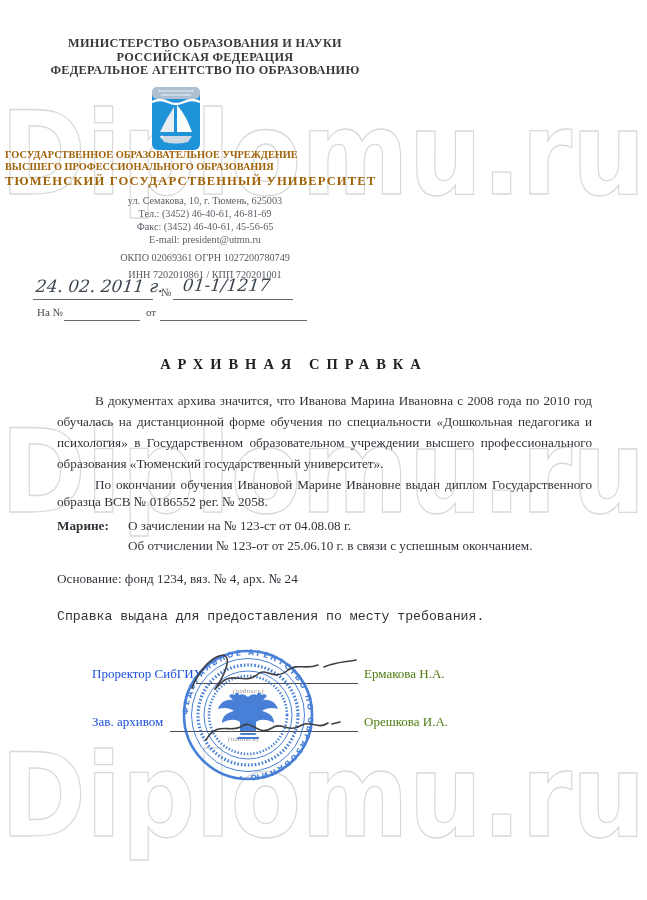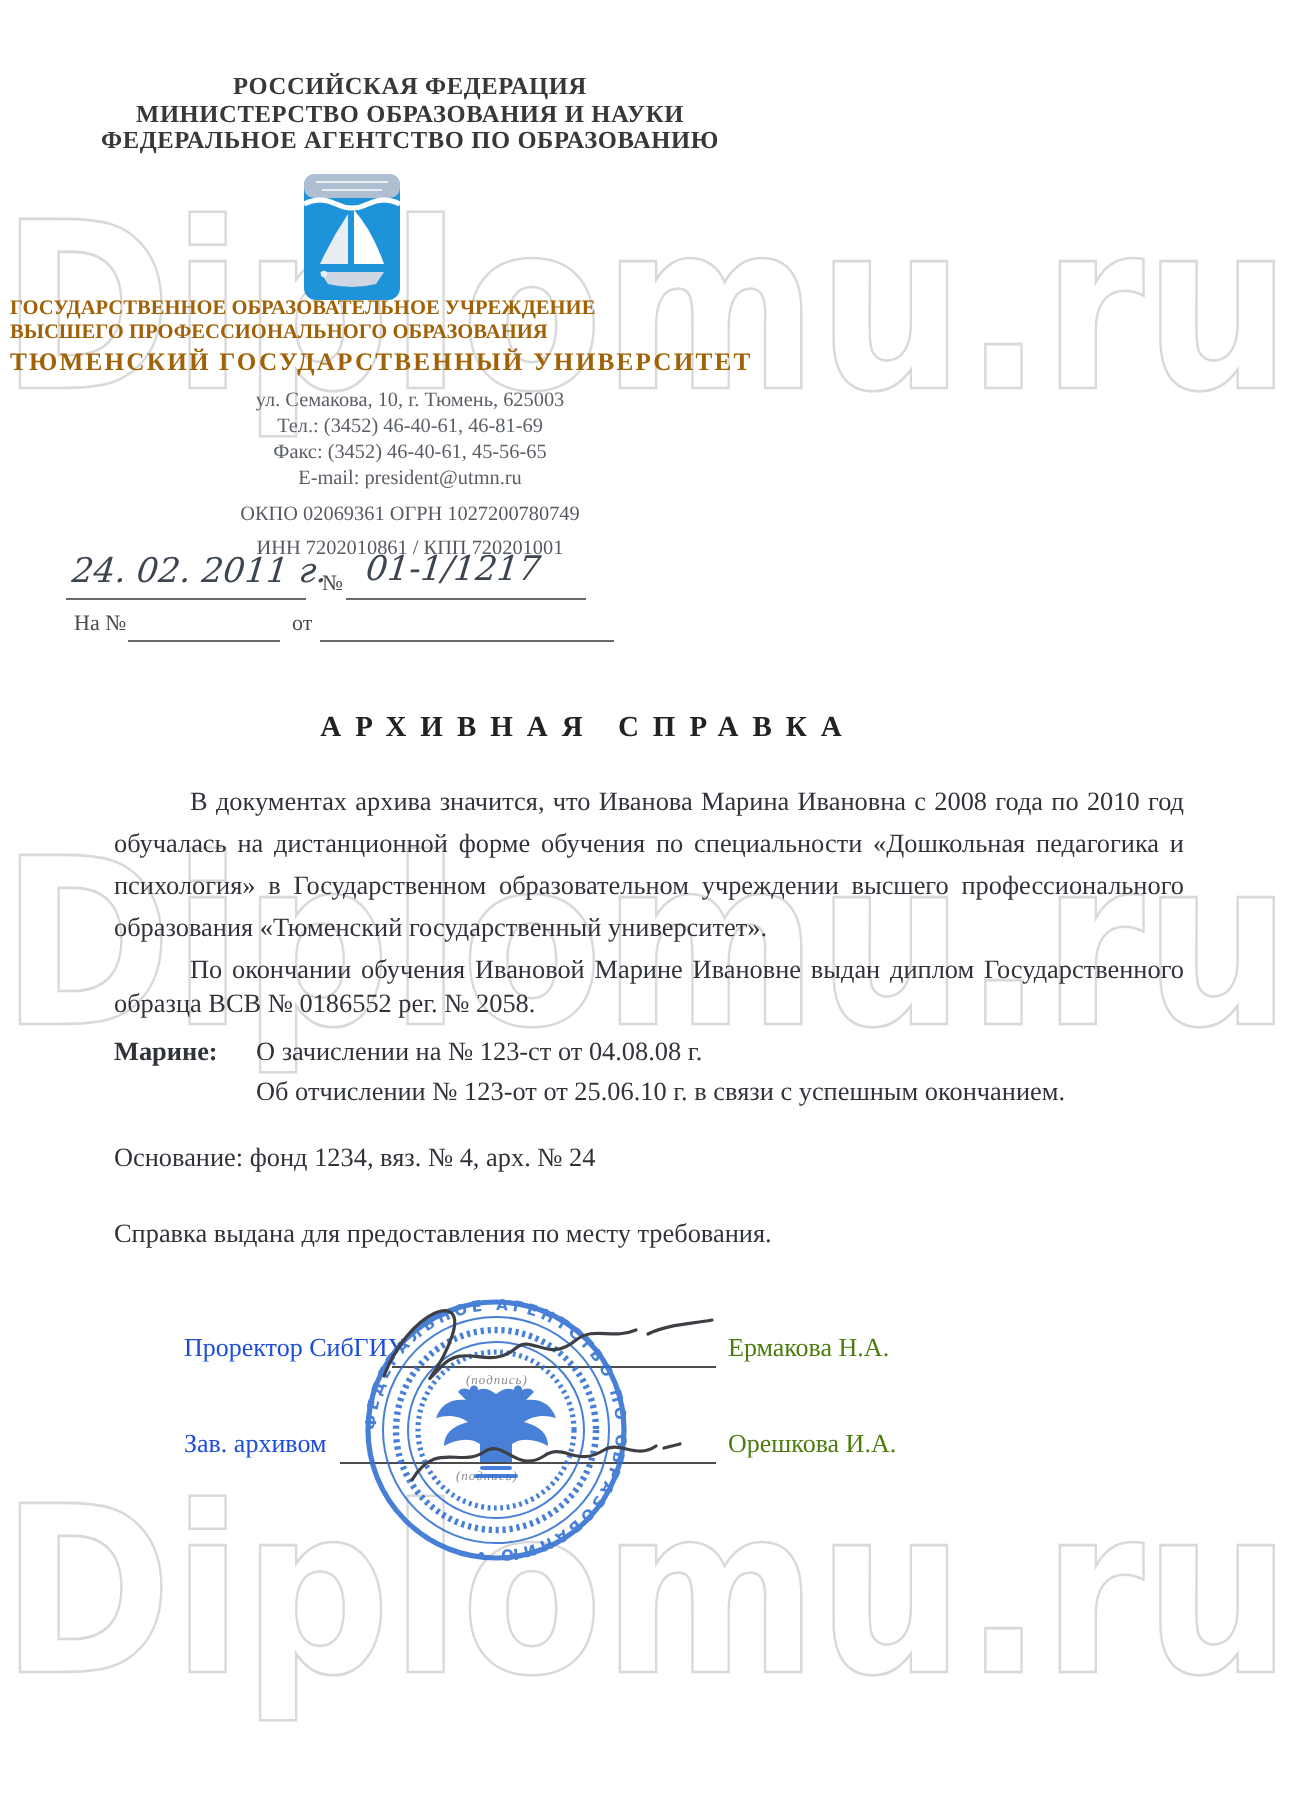--- a/index.html
+++ b/index.html
@@ -28,43 +28,43 @@
   .title{top:356px;left:0;width:588px;text-align:center;font-weight:bold;
          font-size:14.5px;letter-spacing:7px;color:#222;}
   
   .bodytxt{top:390px;left:57px;width:535px;font-size:13.2px;color:#30343a;}
   .p1{ text-align:justify;text-indent:38px;line-height:21px;margin:0;}
   .p2{ text-align:justify;text-indent:38px;line-height:17px;margin:2px 0 0 0;}
   .orders{margin-top:6px;display:flex;line-height:20px;}
   .orders .lbl{font-weight:bold;width:71px;flex:none;}
   .order2{padding-left:71px;line-height:20px;}
   .basis{margin-top:15px;}
-  .issued{margin-top:22px;}
+  .issued{margin-top:22px;font-family:Liberation Mono, monospace;}
   
   .sig-label{font-size:13px;color:#1d4ed8;}
   .sig-name{font-size:13px;color:#4d7c0f;}
   .sig-line{border-bottom:1.2px solid #4c4c4c;}
   .caption{font-size:6.5px;font-style:italic;color:#8a8a8a;letter-spacing:.5px;}
 </style>
 </head>
 <body>
 
 <svg class="wm" style="top:100px" viewBox="0 0 647 120">
   <text x="323" y="94" text-anchor="middle" font-family="DejaVu Sans, sans-serif" font-weight="bold" font-size="116" textLength="645" lengthAdjust="spacingAndGlyphs" fill="none" stroke="#d9d9d9" stroke-width="1.3">Diplomu.ru</text>
 </svg>
 <svg class="wm" style="top:418px" viewBox="0 0 647 120">
   <text x="323" y="94" text-anchor="middle" font-family="DejaVu Sans, sans-serif" font-weight="bold" font-size="116" textLength="645" lengthAdjust="spacingAndGlyphs" fill="none" stroke="#d9d9d9" stroke-width="1.3">Diplomu.ru</text>
 </svg>
 <svg class="wm" style="top:742px" viewBox="0 0 647 120">
   <text x="323" y="94" text-anchor="middle" font-family="DejaVu Sans, sans-serif" font-weight="bold" font-size="116" textLength="645" lengthAdjust="spacingAndGlyphs" fill="none" stroke="#d9d9d9" stroke-width="1.3">Diplomu.ru</text>
 </svg>
 
 <div class="abs hdr">
+  <div>МИНИСТЕРСТВО ОБРАЗОВАНИЯ И НАУКИ</div>
   <div>РОССИЙСКАЯ ФЕДЕРАЦИЯ</div>
-  <div>МИНИСТЕРСТВО ОБРАЗОВАНИЯ И НАУКИ</div>
   <div>ФЕДЕРАЛЬНОЕ АГЕНТСТВО ПО ОБРАЗОВАНИЮ</div>
 </div>
 
 <svg class="abs" style="top:87px;left:152px" width="48" height="63" viewBox="0 0 48 63">
   <rect x="0" y="0" width="48" height="63" rx="6" fill="#1f93da"></rect>
   <rect x="0" y="0" width="48" height="12" rx="5" fill="#aebfd2"></rect>
   <g stroke="#e8edf4" stroke-width="1.1">
     <line x1="6" y1="4" x2="42" y2="4"></line>
       <line x1="9" y1="8" x2="39" y2="8"></line>
   </g>

